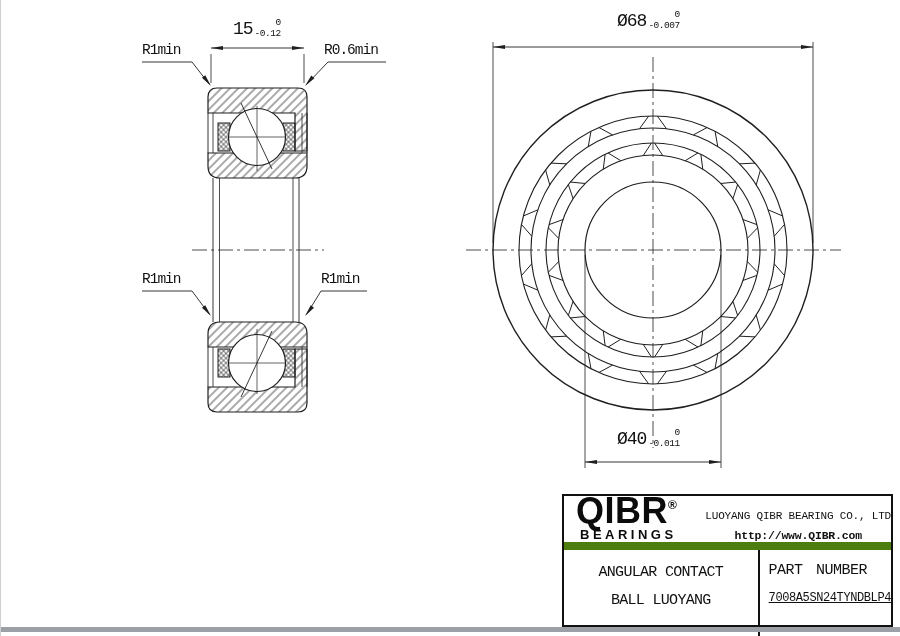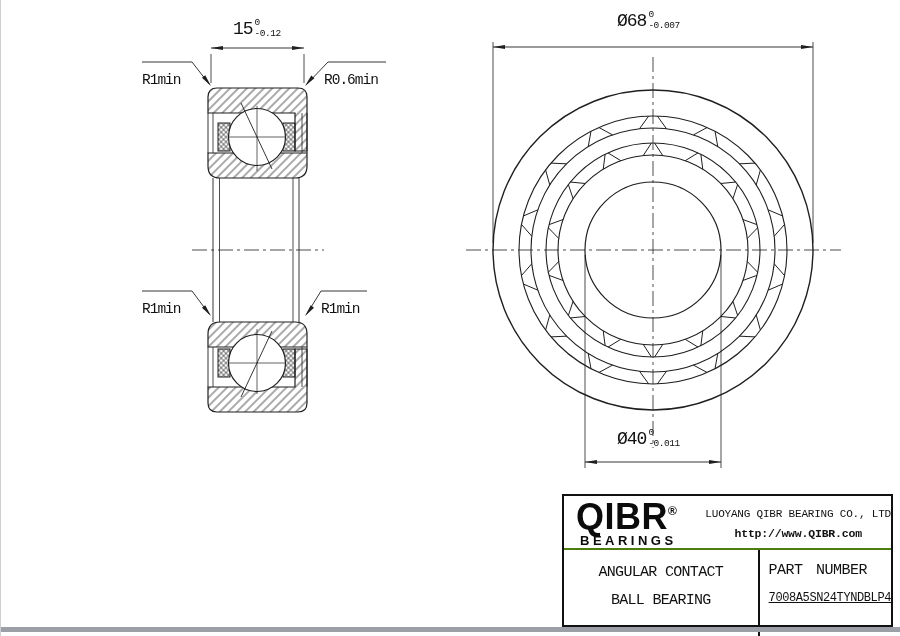--- a/index.html
+++ b/index.html
@@ -1,28 +1,28 @@
 <!DOCTYPE html>
 <html><head>
 <meta charset="utf-8">
 <style>
   html,body{margin:0;padding:0;background:#e8e8e8;}
   #canvas{position:relative;width:900px;height:636px;background:#ffffff;overflow:hidden;
           font-family:"Liberation Mono",monospace;color:#111;}
   #cad-svg{position:absolute;left:0;top:0;}
-  .dim{position:absolute;display:flex;align-items:flex-start;white-space:pre;}
+  .dim{position:absolute;display:flex;align-items:flex-start;white-space:pre;text-align:right;}
   .dim .big{font-size:18px;line-height:1;letter-spacing:-1px;}
   .dim .tol{display:flex;flex-direction:column;font-size:9.5px;line-height:1.12;
             margin:-2px 0 0 2px;letter-spacing:-0.5px;}
-  .rlabel{position:absolute;font-size:14.5px;line-height:1;letter-spacing:-1px;white-space:pre;margin-top:30px;}
+  .rlabel{position:absolute;font-size:14.5px;line-height:1;letter-spacing:-1px;white-space:pre;}
   
   #tblock{position:absolute;left:562px;top:494px;width:331px;height:133px;
           border:2px solid #111;box-sizing:border-box;background:#fff;}
-  #trow-top{height:54px;border-bottom:2px solid #4d7c0f;box-sizing:border-box;
-            display:flex;align-items:flex-start;}
+  #trow-top{height:54px;border-bottom:8px solid #4d7c0f;box-sizing:border-box;
+            display:flex;align-items:flex-end;}
   #logo{padding:3px 0 0 12px;width:130px;font-family:"Liberation Sans",sans-serif;}
   #logo .word{font-size:36px;font-weight:bold;line-height:1;letter-spacing:0.5px;color:#0b0b0b;}
   #logo .reg{font-size:12px;font-weight:bold;vertical-align:14px;letter-spacing:0;}
   #logo .sub{font-size:13px;font-weight:bold;letter-spacing:3.5px;margin:-2px 0 0 4px;color:#0b0b0b;}
   #company-cell{flex:1;text-align:center;padding-top:12px;}
   #company-cell .co{font-size:11px;letter-spacing:-0.2px;white-space:pre;}
   #company-cell .url{font-size:11.5px;letter-spacing:-0.2px;margin-top:7px;white-space:pre;font-weight:bold;}
   #trow-bottom{display:flex;height:95px;}
   #cell-product{width:199px;border-right:2px solid #111;box-sizing:border-box;
                 text-align:center;padding-top:14px;}
@@ -213,21 +213,21 @@
         <div class="sub">BEARINGS</div>
       </div>
       <div id="company-cell">
         <div class="co">LUOYANG QIBR BEARING CO., LTD</div>
         <div class="url">http://www.QIBR.com</div>
       </div>
     </div>
     <div id="trow-bottom">
       <div id="cell-product">
         <div class="l1">ANGULAR CONTACT</div>
-        <div class="l2">BALL BEARING</div>
+        <div class="l2">BALL LUOYANG</div>
       </div>
       <div id="cell-part">
         <div class="lab">PART NUMBER</div>
         <div class="num">7008A5SN24TYNDBLP4</div>
       </div>
     </div>
   </div>
 
   <div id="page-edge"></div>
   <div id="left-edge"></div>

